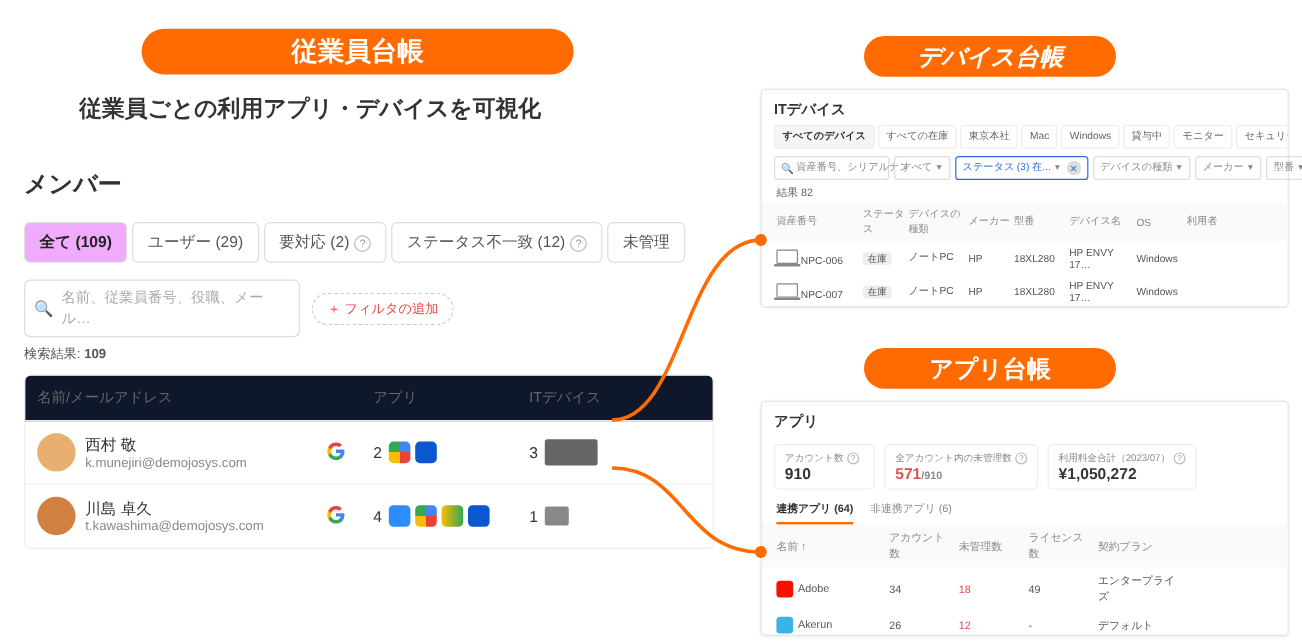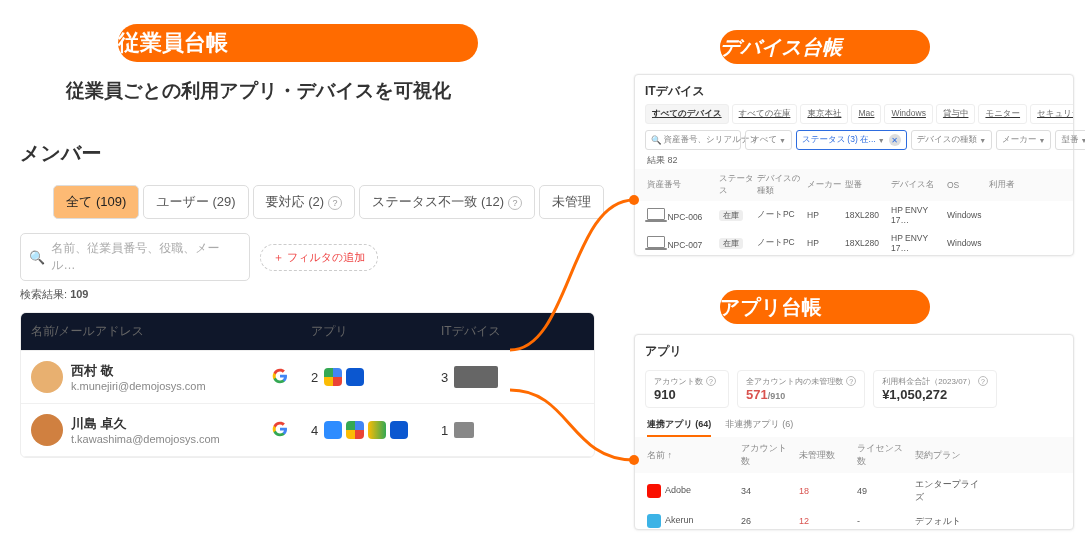--- a/index.html
+++ b/index.html
@@ -1,61 +1,61 @@
 <!DOCTYPE html>
 <html><head>
 <meta charset="utf-8">
 <style>
   * { box-sizing: border-box; margin: 0; padding: 0; }
   body { font-family: -apple-system, "Helvetica Neue", Arial, sans-serif; background: #fff; width: 1085px; height: 535px; position: relative; font-size: 13px; color: #333; }
 
-  .pill { background: #FF6B00; color: #fff; font-weight: 700; border-radius: 999px; display: inline-flex; align-items: center; }
+  .pill { background: #FF6B00; color: #fff; font-weight: 700; border-radius: 999px; display: inline-flex; align-items: center; justify-content: center; }
   .pill.large { width: 360px; height: 38px; font-size: 22px; position: absolute; top: 24px; left: 118px; }
   .pill.small { width: 210px; height: 34px; font-size: 20px; position: absolute; }
   .pill.device { top: 30px; left: 720px; font-style: italic; }
   .pill.app { top: 290px; left: 720px; }
 
   .subtitle { position: absolute; top: 78px; left: 66px; font-weight: 700; font-size: 19px; }
 
   
   .members { position: absolute; top: 140px; left: 20px; width: 575px; }
   .members h2 { font-size: 20px; font-weight: 700; margin-bottom: 18px; }
   .tabs { display: flex; gap: 4px; margin-bottom: 14px; }
   .tab { border: 1px solid #ddd; border-radius: 5px; padding: 7px 12px; background: #fff; font-size: 13px; color: #555; white-space: nowrap; cursor: pointer; }
-  .tab.active { background: #fdba74; font-weight: 400; color: #222; margin-left: 33px; }
+  .tab.active { background: #f0abfc; font-weight: 700; color: #222; }
   .tab .q { display:inline-block; width:14px; height:14px; border:1px solid #bbb; border-radius:50%; font-size:9px; line-height:13px; text-align:center; color:#999; margin-left:4px;}
   .search-row { display: flex; gap: 10px; align-items: center; margin-bottom: 6px; }
   .search-box { border: 1px solid #ddd; border-radius: 5px; padding: 6px 8px; display: flex; align-items: center; gap: 6px; color: #aaa; width: 230px; }
   .filter-add { border: 1px dashed #ccc; border-radius: 16px; padding: 5px 12px; color: #ef4444; font-size: 11px; cursor:pointer; }
   .result-count { font-size: 11px; color: #555; margin-bottom: 10px; }
   .member-table { width: 100%; border: 1px solid #eee; border-radius: 6px; overflow: hidden; }
   .member-table .thead, .member-table .trow { display: grid; grid-template-columns: 240px 40px 130px 120px; align-items: center; }
   .member-table .thead { background: #0f172a; font-size: 12px; color: #666; padding: 10px 10px; border-bottom: 1px solid #eee; }
   .member-table .trow { padding: 10px 10px; border-bottom: 1px solid #f0f0f0; }
   .avatar { width: 32px; height: 32px; border-radius: 50%; background: #f0c060; display: inline-block; vertical-align: middle; margin-right: 8px; }
-  .name-cell .nm { font-weight: 700; font-size: 13px; }
+  .name-cell .nm { font-weight: 400; font-size: 13px; }
   .name-cell .em { font-size: 11px; color: #888; }
   .g-icon { width:18px;height:18px;display:inline-flex;align-items:center;justify-content:center;}
   .appicons { display:flex; align-items:center; gap:4px;}
   .appicons .cnt { font-size:13px; margin-right:2px;}
   .mini { width:18px;height:18px;border-radius:4px;display:inline-block;}
   .mini.g1{background:conic-gradient(#4285F4 0 25%,#EA4335 0 50%,#FBBC05 0 75%,#34A853 0);}
   .mini.g2{background:#0b57d0;}
   .mini.z{background:#2D8CFF;}
   .mini.m{background:linear-gradient(90deg,#FBBC05,#34A853);}
   .dev-thumb { width:44px;height:22px;background:#666;border-radius:2px;display:inline-block;}
   .dev-sm { width:20px;height:16px;background:#888;border-radius:2px;display:inline-block;}
 
   
   .panel { position: absolute; border: 1px solid #e5e5e5; border-radius: 4px; background: #fff; box-shadow: 0 1px 3px rgba(0,0,0,.04), 0 0 0 1px rgba(0,0,0,.02); font-size: 10px; }
   .panel.devices { top: 74px; left: 634px; width: 440px; height: 182px; }
   .panel.apps    { top: 334px; left: 634px; width: 440px; height: 196px; }
 
   .p-title { font-weight:700; font-size:12px; padding:8px 10px 4px; }
-  .chiprow { display:flex; gap:3px; padding:0 10px 6px; flex-wrap:nowrap; overflow:hidden;text-decoration:underline;}
+  .chiprow { display:flex; gap:3px; padding:0 10px 6px; flex-wrap:nowrap; overflow:hidden;}
   .chip { border:1px solid #eee; border-radius:3px; padding:3px 6px; font-size:8.5px; color:#666; white-space:nowrap; cursor:pointer;}
   .chip.active{background:#f5f5f5;font-weight:600;color:#333;}
   .filterrow { display:flex; gap:4px; padding:0 10px 4px; align-items:center;}
   .fbox{border:1px solid #ddd;border-radius:3px;padding:3px 5px;font-size:8.5px;color:#888;white-space:nowrap;display:flex;align-items:center;gap:2px;}
   .fbox.hl{border-color:#2d6cdf;color:#2d6cdf;}
   .car{font-size:7px;color:#888;}
   .xbtn{width:12px;height:12px;border-radius:50%;background:#ddd;display:inline-flex;align-items:center;justify-content:center;font-size:8px;margin-left:2px;}
   .rcount{font-size:9px;color:#666;padding:0 12px 2px;}
   .d-thead, .d-trow { display:grid; grid-template-columns: 70px 36px 48px 36px 44px 54px 40px 40px; gap:2px; padding:4px 12px; font-size:8.5px; color:#555; align-items:center;}
   .d-thead{background:#fafafa;color:#888;}

